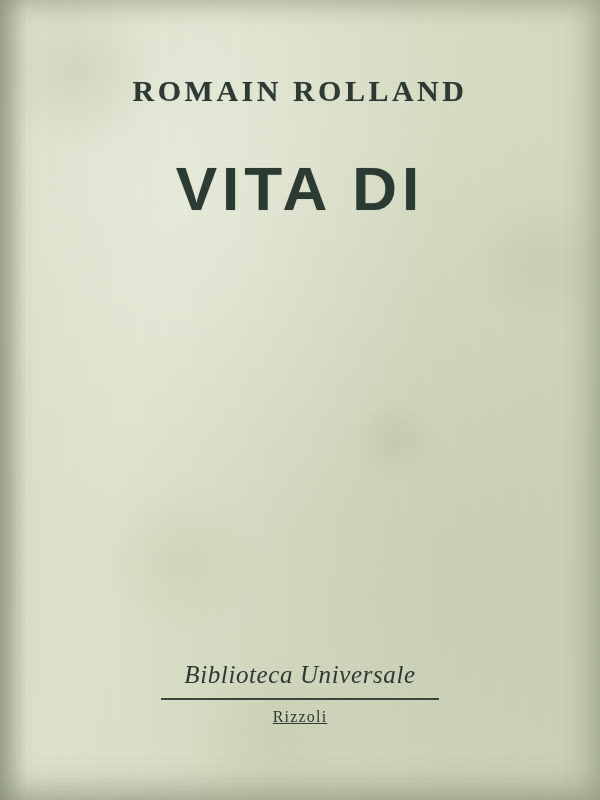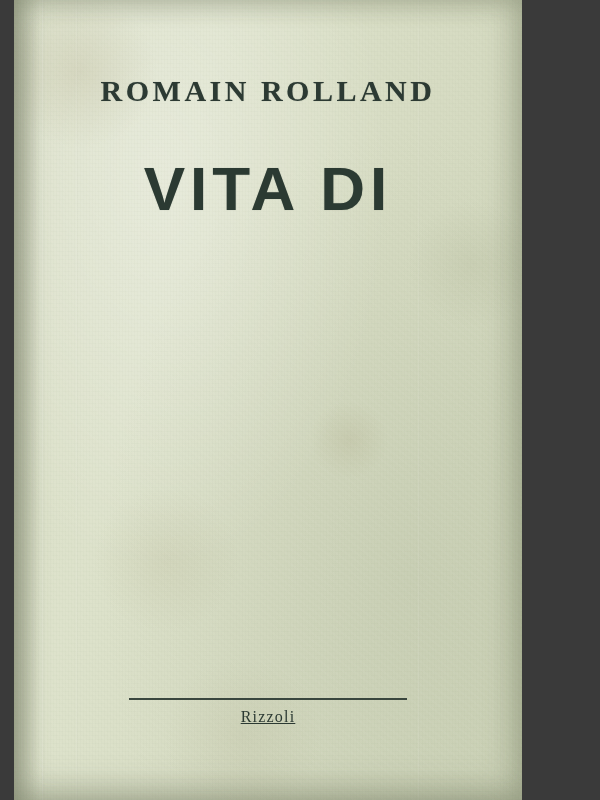--- a/index.html
+++ b/index.html
@@ -9,28 +9,27 @@
   }
   body {
     width: 600px;
     height: 800px;
     overflow: hidden;
     font-family: "Liberation Serif", serif;
   }
 
   .book-cover {
     position: relative;
-    width: 508px;
+    width: 600px;
     height: 800px;
     background:
       radial-gradient(ellipse at 28% 22%, rgba(255,255,255,0.30) 0%, rgba(255,255,255,0.0) 45%),
       radial-gradient(ellipse at 78% 72%, rgba(150,160,130,0.18) 0%, rgba(150,160,130,0.0) 55%),
       linear-gradient(105deg, #d9dec6 0%, #dde2cb 30%, #d6dbc2 62%, #cfd5ba 100%);
     overflow: hidden;
-    margin-left: 14px;
   }
 
   
   .grain {
     position: absolute;
     inset: 0;
     pointer-events: none;
     opacity: 0.55;
     background-image:
       repeating-linear-gradient(90deg, rgba(120,130,105,0.055) 0px, rgba(120,130,105,0.055) 1px, rgba(255,255,255,0) 1px, rgba(255,255,255,0) 3px),
@@ -173,18 +172,19 @@
 
     <div class="author">ROMAIN ROLLAND</div>
 
     <div class="title-block">
       <div class="title-line l1">VITA DI</div>
     </div>
 
     <div class="spacer"></div>
 
     <div class="imprint">
+      <div class="imprint-series">Biblioteca Universale</div>
       <div class="imprint-rule"></div>
       <div class="imprint-publisher">Rizzoli</div>
     </div>
 
   </div>
 </div>
 
 </body></html>

